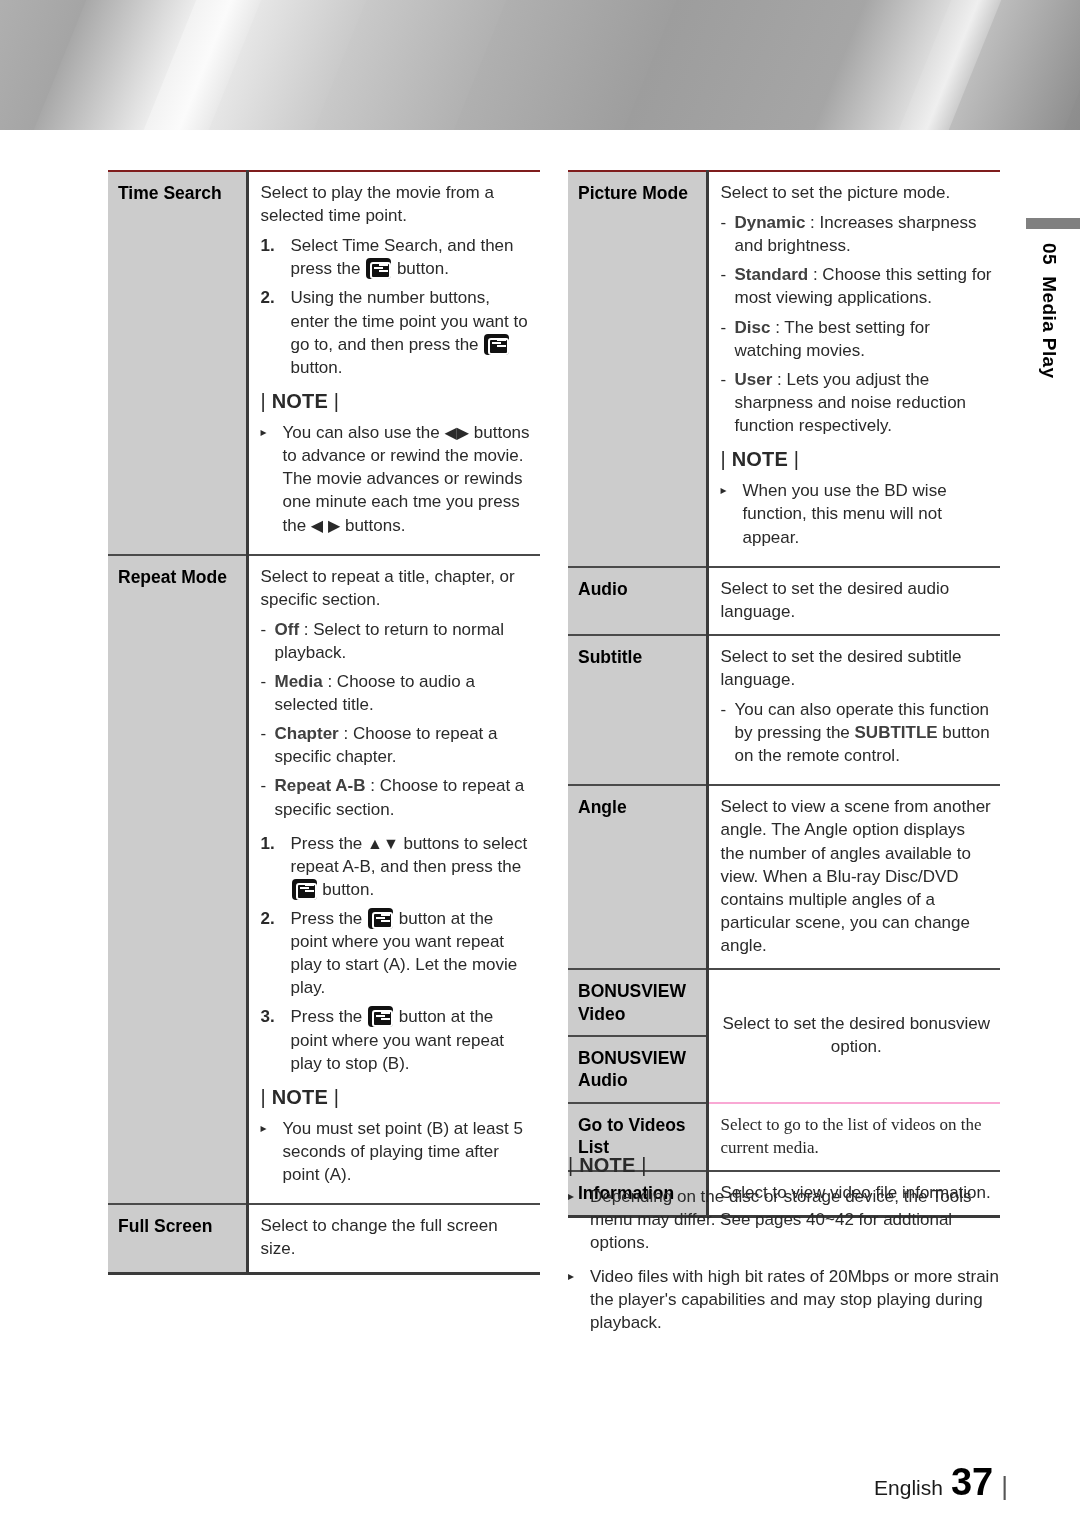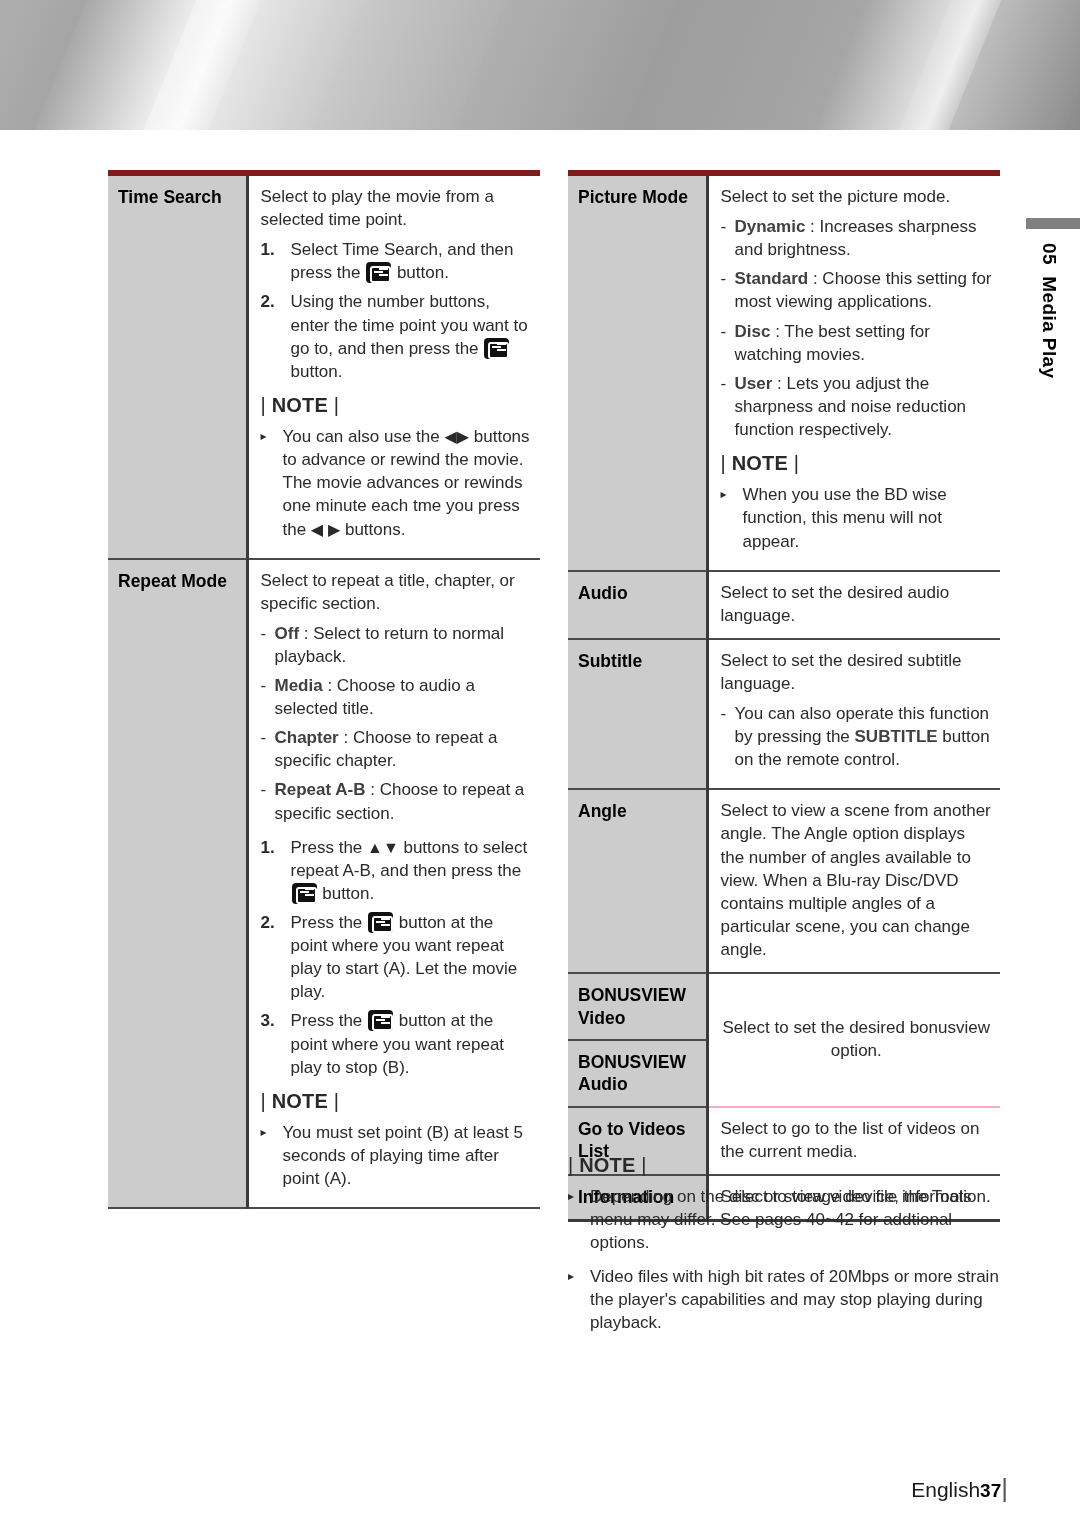--- a/index.html
+++ b/index.html
@@ -70,21 +70,21 @@
   #left-col  { left: 108px;  width: 432px; }
   #right-col { left: 568px;  width: 432px; }
 
   table.spec {
     width: 100%;
     border-collapse: collapse;
     table-layout: fixed;
   }
   table.spec tr > * { vertical-align: top; }
 
-  table.spec .topline td { border-top: 6px solid #7f1d1d; margin-left: 14px; }
+  table.spec .topline td { border-top: 2px solid #7f1d1d; margin-left: 14px; }
 
   td.label {
     width: 139px;
     background: #cccccc;
     border-right: 3px solid #3a3a3a;
     font-weight: bold;
     font-size: 17.5px;
     padding: 10px 0 10px 10px;
     line-height: 1.28;
     vertical-align: middle;
@@ -174,23 +174,24 @@
   }
   #bottom-note .note-head { margin-top: 0; }
   #bottom-note .bullitem { margin-bottom: 10px; }
 
   
   #footer {
     position: absolute;
     right: 72px; bottom: 28px;
     display: flex;
     align-items: baseline;
+    gap: 8px;
   }
   #footer .lang { font-size: 21px; color: #1a1a1a; }
-  #footer .pgnum { font-size: 19px; font-weight: bold; color: #000; }
+  #footer .pgnum { font-size: 38px; font-weight: bold; color: #000; }
   #footer .endbar { font-size: 26px; color: #555; }
 </style>
 </head>
 <body>
 
 <div id="header-banner">
   <div class="sheen" style="left:-80px;  width:180px; background:linear-gradient(90deg,#b6b6b6,#a0a0a0);"></div>
   <div class="sheen" style="left:60px;   width:120px; background:linear-gradient(90deg,#a8a8a8,#f2f2f2);"></div>
   <div class="sheen" style="left:170px;  width:70px;  background:linear-gradient(90deg,#f2f2f2,#fbfbfb,#e6e6e6);"></div>
   <div class="sheen" style="left:235px;  width:110px; background:linear-gradient(90deg,#e6e6e6,#c9c9c9);"></div>
@@ -271,20 +272,26 @@
           </div>
 
           <div class="note-head"><span class="bar">|</span> NOTE <span class="bar">|</span></div>
           <div class="bullitem">
             <span class="marker">▸</span>
             <span class="body">You must set point (B) at least 5 seconds of playing time after point (A).</span>
           </div>
         </td>
       </tr>
 
+      <tr class="lastrow">
+        <td class="label">Full Screen</td>
+        <td class="desc" style="vertical-align:middle;">
+          <p>Select to change the full screen size.</p>
+        </td>
+      </tr>
     </tbody>
       </table>
   </div>
 
   <div class="col" id="right-col">
     <table class="spec">
 
       <tbody>
           <tr class="topline rowsep">
         <td class="label">Picture Mode</td>
@@ -351,21 +358,21 @@
 
       <tr>
         <td class="label topalign" style="border-bottom:2px solid #4a4a4a;">
           <div>BONUSVIEW</div>
           <div>Audio</div>
         </td>
       </tr>
 
       <tr class="rowsep">
         <td class="label">Go to Videos<br>List</td>
-        <td class="desc" style="vertical-align:middle;">
+        <td class="desc" style="vertical-align:middle;font-family:Liberation Serif, serif;">
           <p>Select to go to the list of videos on the current media.</p>
         </td>
       </tr>
 
       <tr class="lastrow">
         <td class="label">Information</td>
         <td class="desc" style="vertical-align:middle;">
           <p>Select to view video file information.</p>
         </td>
       </tr>

